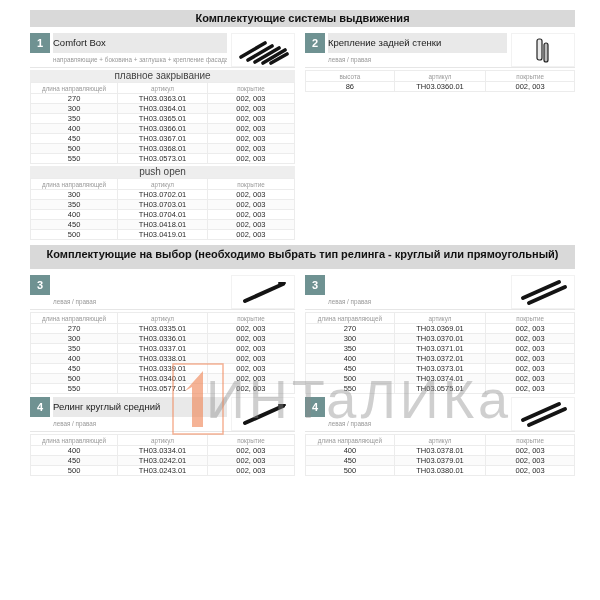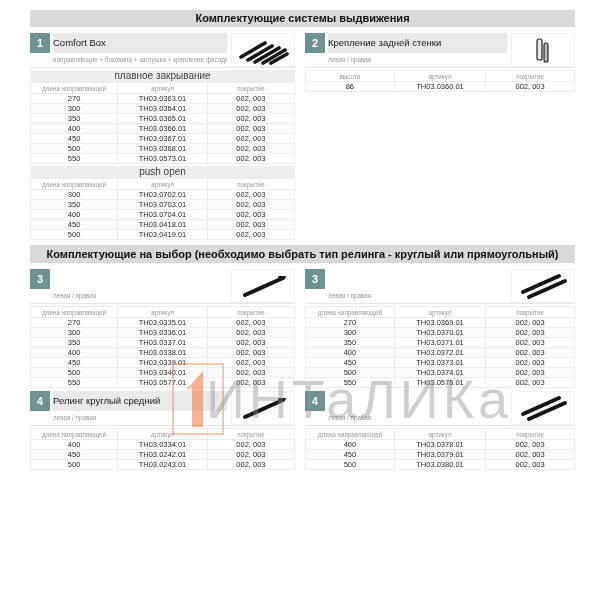--- a/index.html
+++ b/index.html
@@ -2,21 +2,21 @@
 <html><head>
 <meta charset="utf-8">
 <style>
   * { box-sizing: border-box; }
   html,body { margin:0; padding:0; background:#fff; }
   body { width:600px; height:600px; font-family:"Liberation Sans", sans-serif; }
   .page { position:relative; width:600px; height:600px; padding:10px 25px 0 30px; overflow:hidden; }
 
   .banner { background:#d9d9d9; color:#111; font-weight:bold; text-align:center;
             font-size:11px; line-height:17px; height:17px; margin-bottom:6px; }
-  .banner.second { font-size:11px; line-height:18px; height:18px; margin:5px 0 6px 0; }
+  .banner.second { font-size:11px; line-height:18px; height:24px; margin:5px 0 6px 0; }
 
   .two-col { display:grid; grid-template-columns:265px 270px; column-gap:10px; align-items:start; margin-bottom:3px; }
 
   .sec-head { display:flex; align-items:stretch; border-bottom:1px solid #e6e6e6; margin-bottom:2px; }
   .head-left { flex:1; min-width:0; }
   .title-row { display:flex; align-items:stretch; height:20px; }
   .badge { width:20px; height:20px; background:#6f9292; color:#fff; font-weight:bold;
            font-size:11px; text-align:center; line-height:20px; flex:0 0 20px; margin-right:3px; }
   .title-bar { flex:1; background:#e9e9e9; font-weight:normal; font-size:9.5px; color:#1a1a1a;
                line-height:20px; white-space:nowrap; overflow:hidden; }

